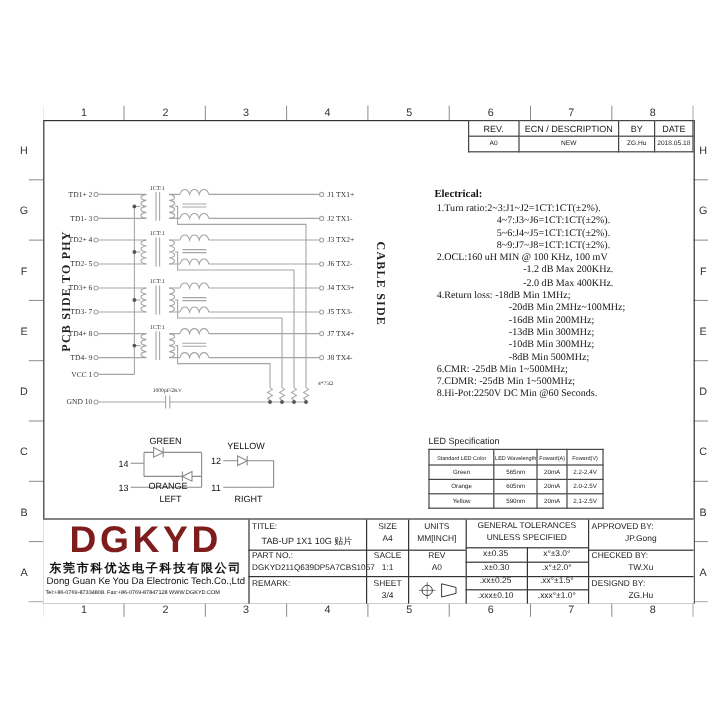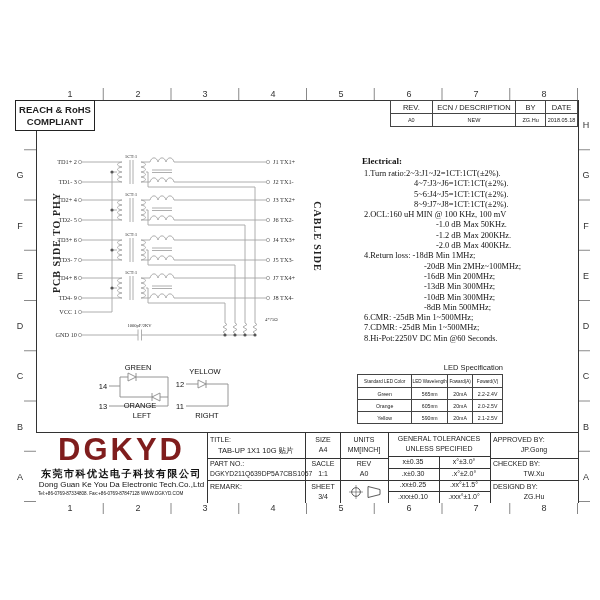--- a/index.html
+++ b/index.html
@@ -21,21 +21,21 @@
   .revtbl{position:absolute;left:390px;top:100px;width:188px;background:#fff;}
   .revtbl td,.revtbl th{border:1px solid #444;text-align:center;padding:0;height:12px;font-weight:normal;}
   .revtbl .hd{font-size:7.5px;}
   .revtbl .dt{font-size:5.5px;}
   
   .notes{position:absolute;left:362px;top:146px;width:232px;font-family:"Liberation Serif",serif;color:#111;}
   .notes .ttl{font-size:9px;font-weight:bold;margin-bottom:3px;margin-top:10px;}
   .notes .ln{font-size:8.4px;line-height:10.3px;white-space:nowrap;}
   .ind0{margin-left:2px;}.ind1{margin-left:52px;}.ind2{margin-left:74px;}.ind3{margin-left:62px;}
   
-  .ledttl{position:absolute;left:357px;top:363px;width:146px;text-align:right;font-size:7.5px;color:#222;}
+  .ledttl{position:absolute;left:357px;top:363px;width:146px;text-align:left;font-size:7.5px;color:#222;}
   .ledtbl{position:absolute;left:357px;top:374px;width:146px;background:#fff;}
   .ledtbl td,.ledtbl th{border:0.5px solid #444;text-align:center;padding:0;font-weight:normal;}
   .ledtbl th{font-size:4.6px;height:12px;}
   .ledtbl td{font-size:5.2px;height:11px;}
   
   .sidelabel{position:absolute;font-family:"Liberation Serif",serif;font-weight:bold;font-size:10px;
              letter-spacing:1px;color:#222;text-align:center;white-space:nowrap;}
   
   .tb{position:absolute;left:36px;top:432px;width:542px;height:70px;border-top:1px solid #333;background:#fff;}
   .vline{position:absolute;top:0;height:70px;border-left:1px solid #333;}
@@ -92,24 +92,20 @@
   <div class="gl" style="left:586px;top:175px;">G</div>
   <div class="gl" style="left:586px;top:226px;">F</div>
   <div class="gl" style="left:586px;top:276px;">E</div>
   <div class="gl" style="left:586px;top:326px;">D</div>
   <div class="gl" style="left:586px;top:376px;">C</div>
   <div class="gl" style="left:586px;top:427px;">B</div>
   <div class="gl" style="left:586px;top:477px;">A</div>
 
   <div class="frame"></div>
 
-  <div class="reach">
-    <div>REACH &amp; RoHS</div>
-    <div>COMPLIANT</div>
-  </div>
 
   <table class="revtbl">
     <colgroup>
         <col style="width:42px">
         <col style="width:84px">
         <col style="width:30px">
         <col style="width:32px">
       </colgroup>
     <tbody>
         <tr>
@@ -267,21 +263,20 @@
     </g>
   </svg>
 
   <div class="notes">
     <div class="ttl">Electrical:</div>
     <div class="ln ind0">1.Turn ratio:2~3:J1~J2=1CT:1CT(±2%).</div>
     <div class="ln ind1">4~7:J3~J6=1CT:1CT(±2%).</div>
     <div class="ln ind1">5~6:J4~J5=1CT:1CT(±2%).</div>
     <div class="ln ind1">8~9:J7~J8=1CT:1CT(±2%).</div>
     <div class="ln ind0">2.OCL:160 uH MIN @ 100 KHz, 100 mV</div>
-    <div class="ln ind2">-1.0 dB Max 50KHz.</div>
     <div class="ln ind2">-1.2 dB Max 200KHz.</div>
     <div class="ln ind2">-2.0 dB Max 400KHz.</div>
     <div class="ln ind0">4.Return loss: -18dB Min 1MHz;</div>
     <div class="ln ind3">-20dB Min 2MHz~100MHz;</div>
     <div class="ln ind3">-16dB Min 200MHz;</div>
     <div class="ln ind3">-13dB Min 300MHz;</div>
     <div class="ln ind3">-10dB Min 300MHz;</div>
     <div class="ln ind3">-8dB Min 500MHz;</div>
     <div class="ln ind0">6.CMR: -25dB Min 1~500MHz;</div>
     <div class="ln ind0">7.CDMR: -25dB Min 1~500MHz;</div>

